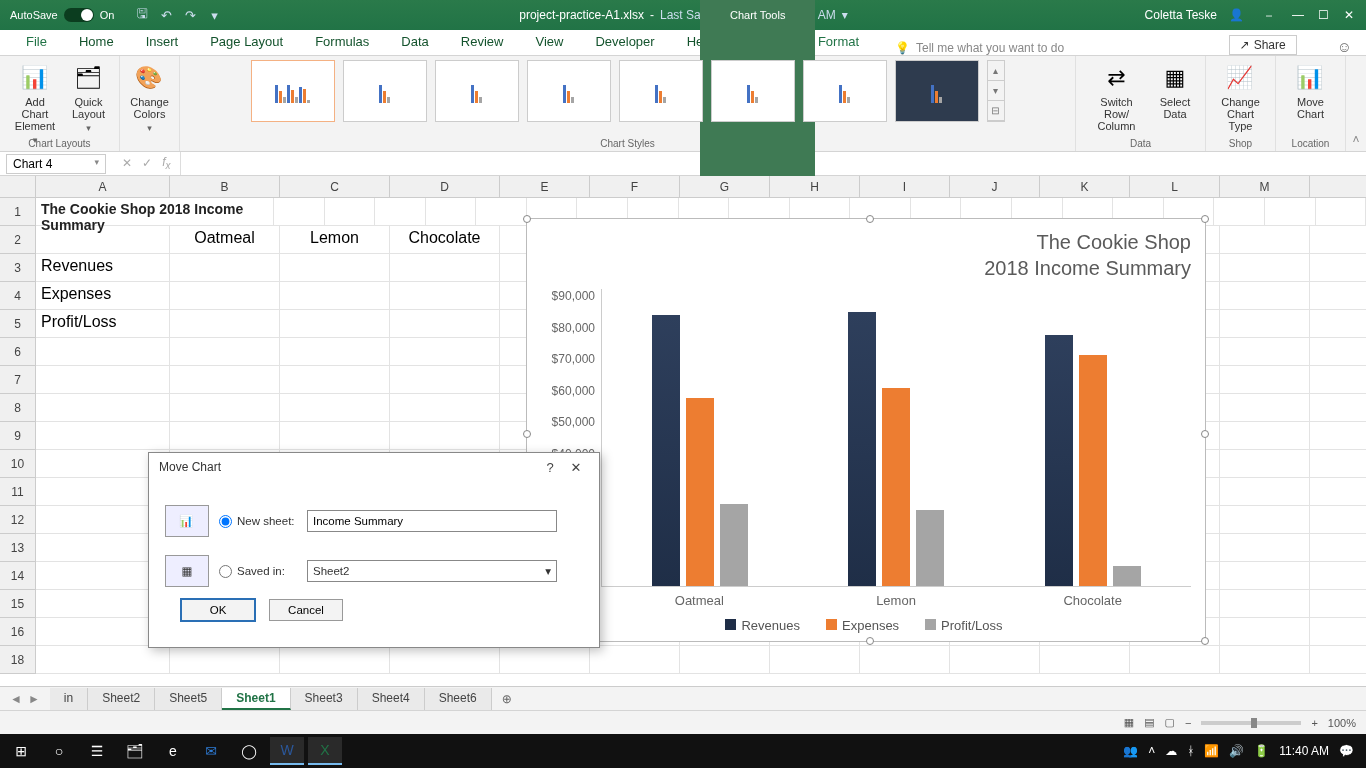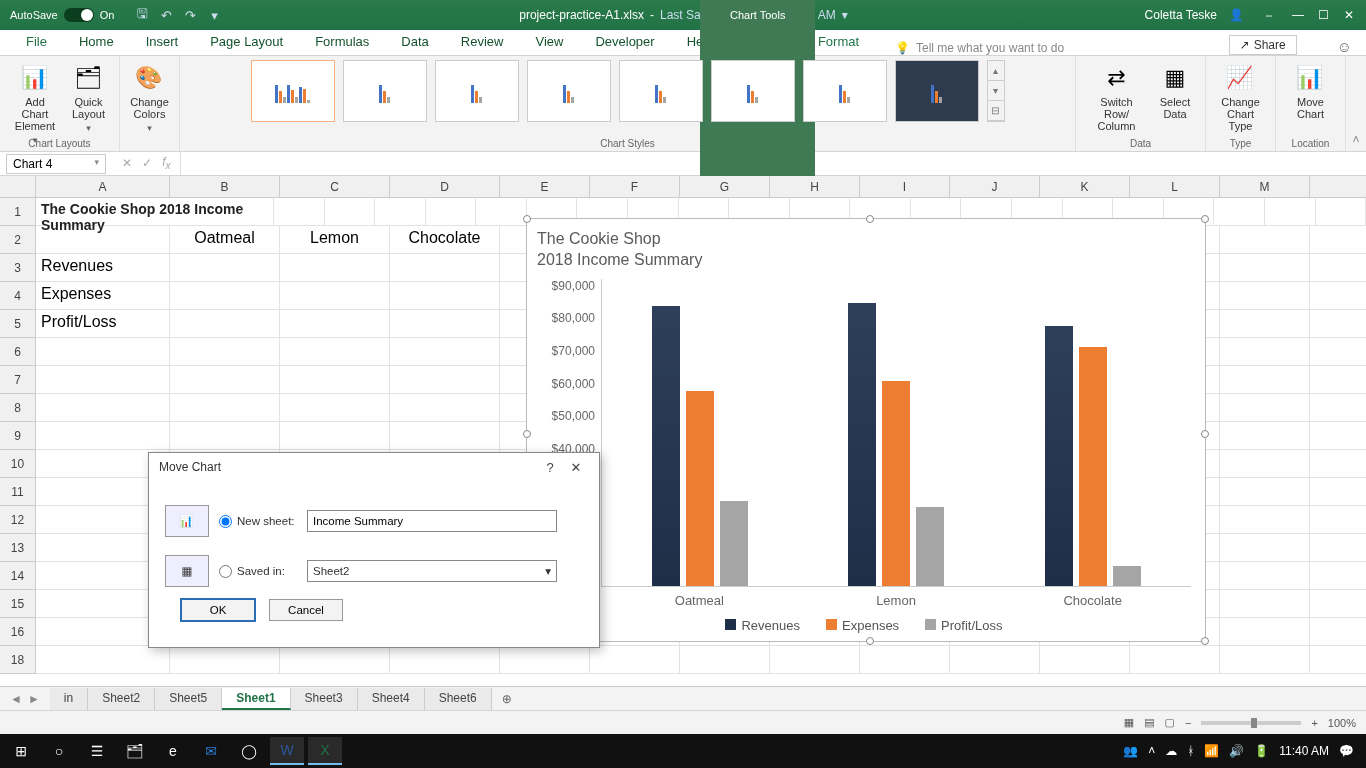--- a/index.html
+++ b/index.html
@@ -67,21 +67,21 @@
 .rowheads .rh { height:28px; border-bottom:1px solid #ccc; text-align:center; font-size:12px; color:#444; line-height:28px; }
 .cells { position:absolute; top:22px; left:36px; right:0; }
 .crow { display:flex; height:28px; border-bottom:1px solid #e3e3e3; }
 .crow .cc { border-right:1px solid #e3e3e3; padding:3px 5px; font-size:14px; }
 .titlecell { font-weight:bold; font-size:18px; color:#222; }
 
 
 .chartobj { position:absolute; top:42px; left:526px; width:680px; height:424px; background:#fff; border:1px solid #bbb; }
 .handle { width:8px; height:8px; background:#fff; border:1.5px solid #888; border-radius:50%; position:absolute; }
 .chartinner { padding:10px 14px 8px 10px; height:100%; display:flex; flex-direction:column; }
-.ctitle { text-align:left; font-size:16px; color:#5a5a5a; line-height:1.3; }
+.ctitle { text-align:right; font-size:20px; color:#5a5a5a; line-height:1.3; }
 .plot { flex:1; display:flex; margin-top:8px; }
 .yaxis { width:64px; display:flex; flex-direction:column; justify-content:space-between; text-align:right; font-size:12px; color:#666; padding-right:6px; }
 .bars { flex:1; border-left:1px solid #ccc; border-bottom:1px solid #ccc; display:flex; align-items:flex-end; position:relative; }
 .cluster { flex:1; display:flex; justify-content:center; gap:6px; align-items:flex-end; height:100%; padding:0 24px; }
 .bar { width:28px; }
 .bar.rev { background:linear-gradient(#2e3f5c,#1f2e47); }
 .bar.exp { background:#ED7D31; }
 .bar.pl  { background:#A5A5A5; }
 .xaxis { display:flex; margin-left:64px; }
 .xaxis .xl { flex:1; text-align:center; font-size:13px; color:#666; padding-top:6px; }
@@ -296,21 +296,21 @@
     <div class="label">Data</div>
   </div>
   <div class="rgroup" style="width:70px">
     <div class="body">
         <div class="btnv">
           <div class="ic">📈</div>
           <div class="tx">Change
 Chart Type</div>
         </div>
       </div>
-    <div class="label">Type</div>
+    <div class="label">Shop</div>
   </div>
   <div class="rgroup" style="width:70px">
     <div class="body">
         <div class="btnv">
           <div class="ic">📊</div>
           <div class="tx">Move
 Chart</div>
         </div>
       </div>
     <div class="label">Location</div>

